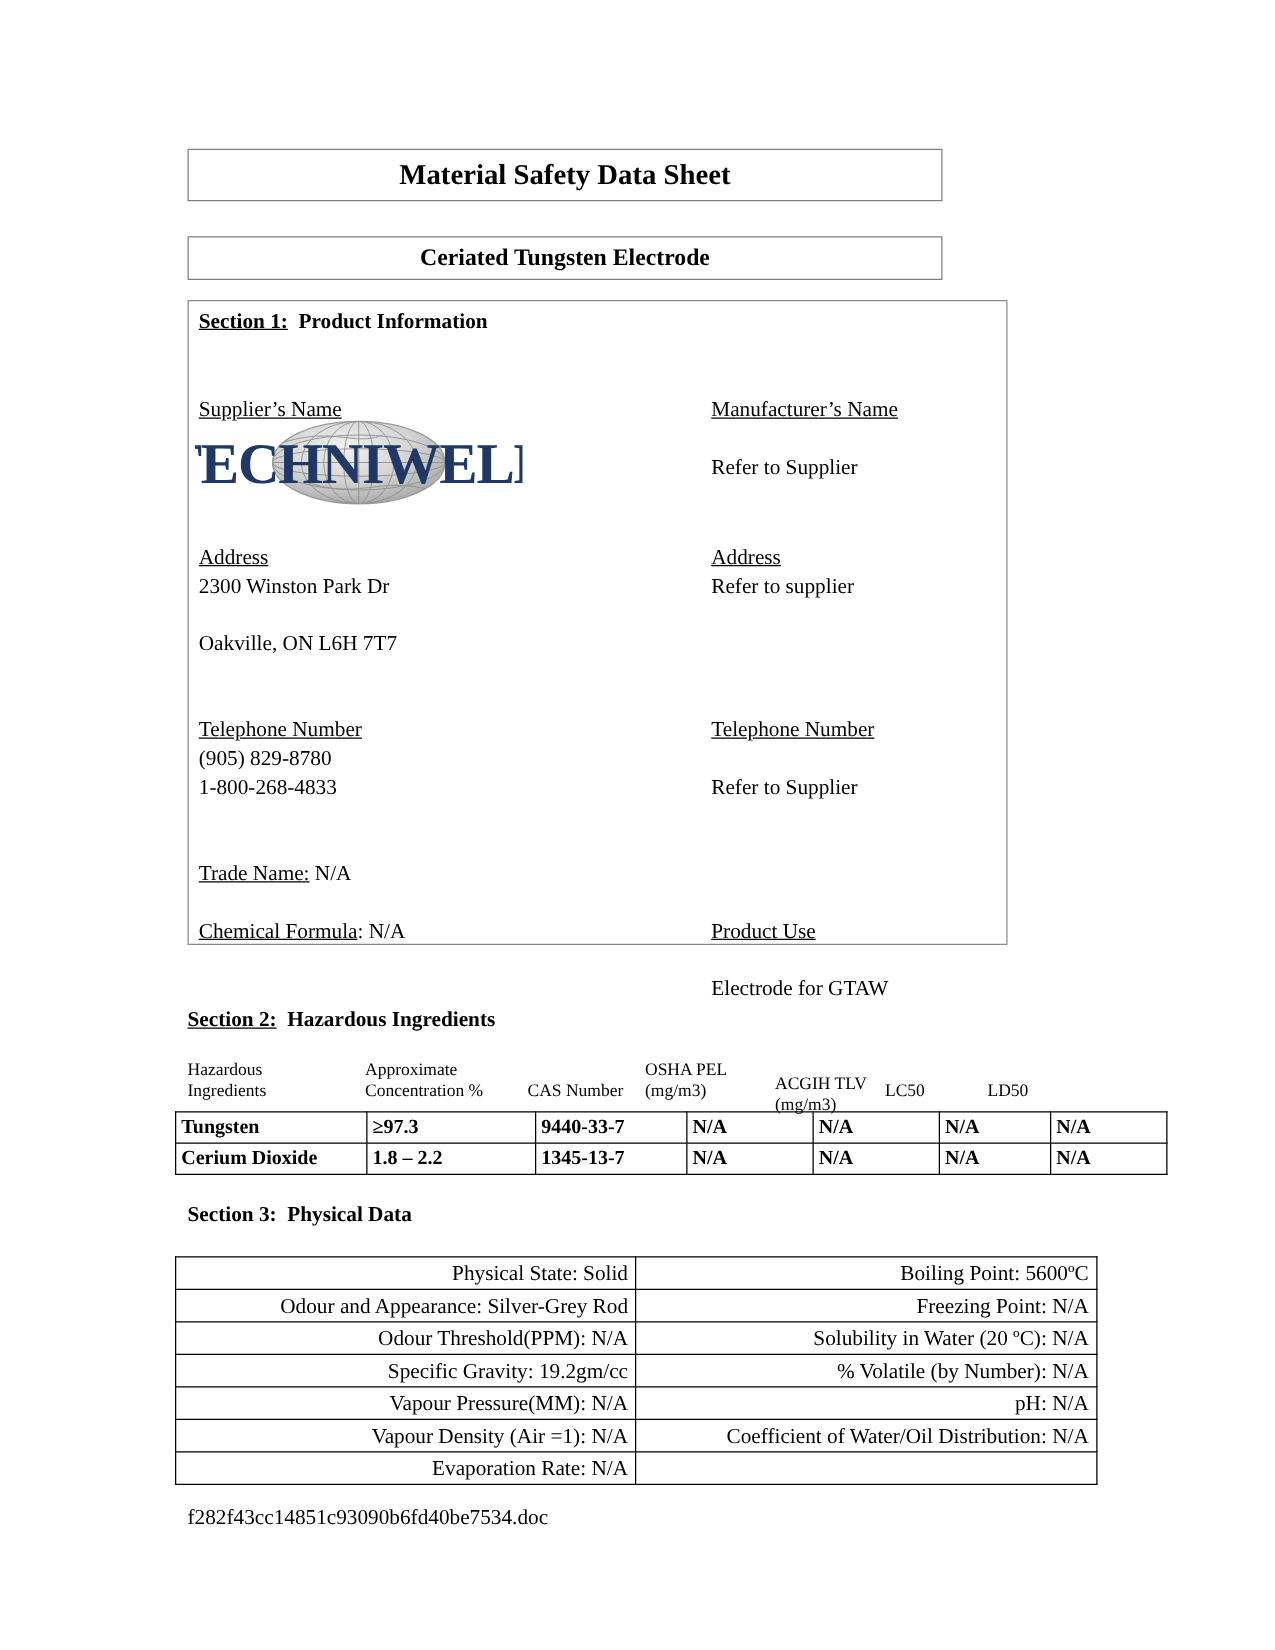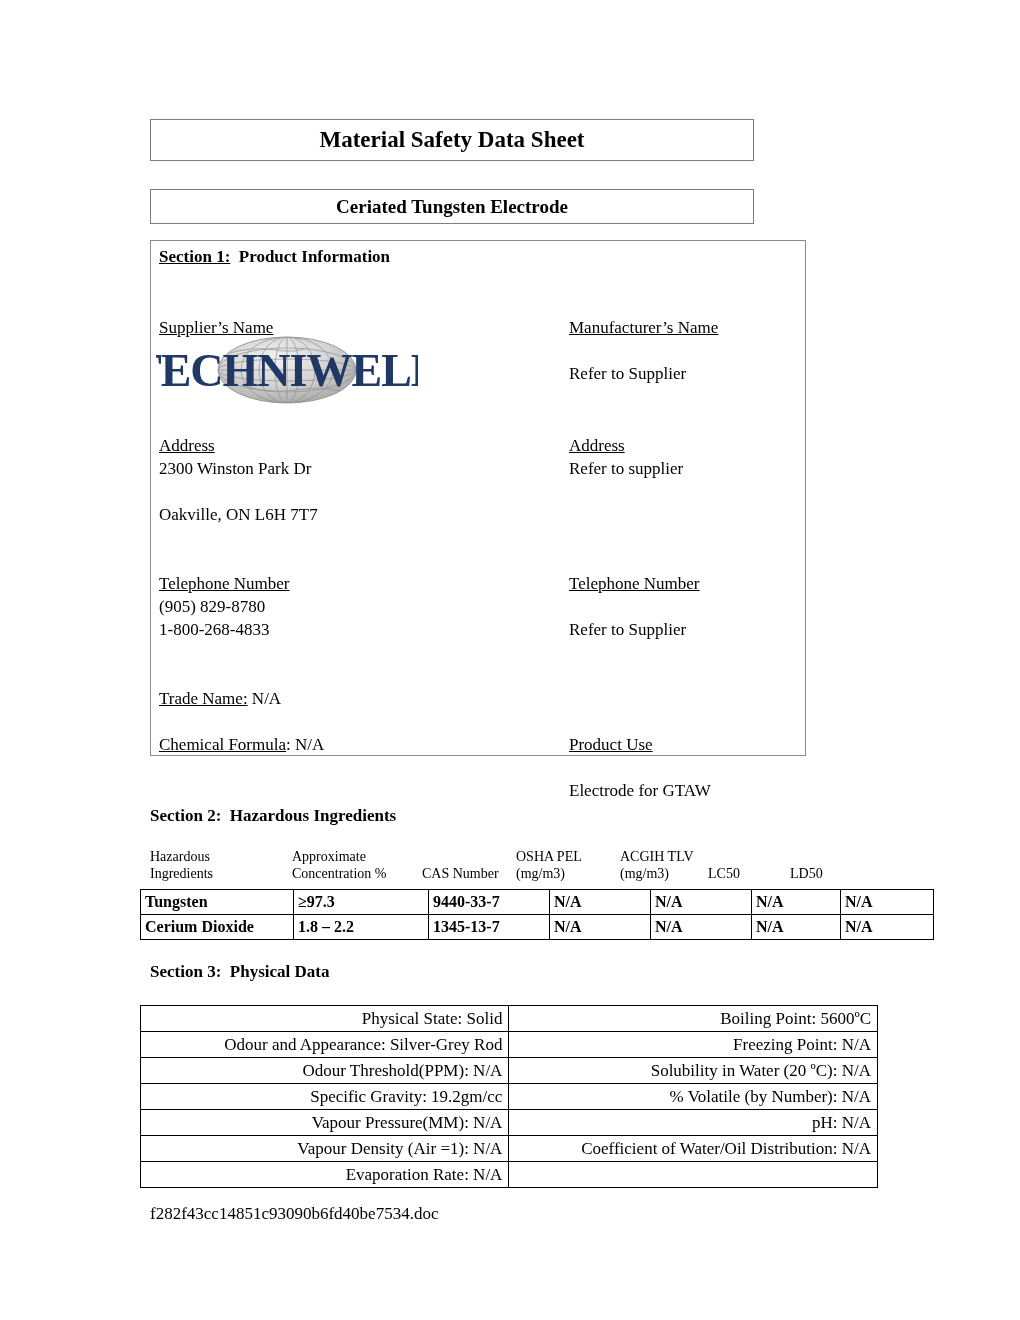--- a/index.html
+++ b/index.html
@@ -92,21 +92,21 @@
   }
   #logo svg { display:block; width:262px; height:70px; }
 
   
   .sec-heading {
     position: absolute;
     left: 150px;
     font-size: 17px;
     font-weight: bold;
   }
-  .sec-heading .u { }
+  .sec-heading .u { text-decoration: underline; }
   #section2-heading { top: 806px; }
   #section3-heading { top: 962px; }
 
   
   #s2-colheaders {
     position: absolute;
     left: 148px;
     top: 848px;
     width: 700px;
     height: 40px;
@@ -270,21 +270,21 @@
   </div>
 
   <div id="s2-colheaders">
     <div class="ch" style="left:2px;">Hazardous
 Ingredients</div>
     <div class="ch" style="left:144px;">Approximate
 Concentration %</div>
     <div class="ch" style="left:274px;top:17px;">CAS Number</div>
     <div class="ch" style="left:368px;">OSHA PEL
 (mg/m3)</div>
-    <div class="ch" style="left:472px;">ACGIH TLV
+    <div class="ch" style="left:472px;margin-top:11px;">ACGIH TLV
 (mg/m3)</div>
     <div class="ch" style="left:560px;top:17px;">LC50</div>
     <div class="ch" style="left:642px;top:17px;">LD50</div>
   </div>
 
   <table id="s2-table">
     <tbody>
       <tr>
         <td style="width:144px;">Tungsten</td>
         <td style="width:126px;">≥97.3</td>

